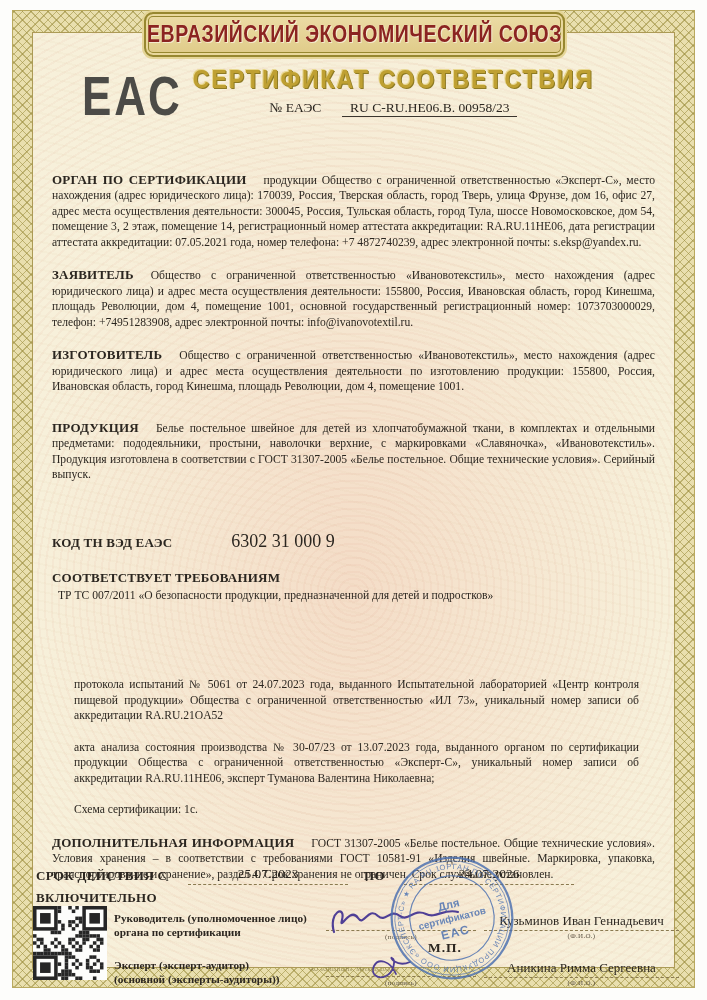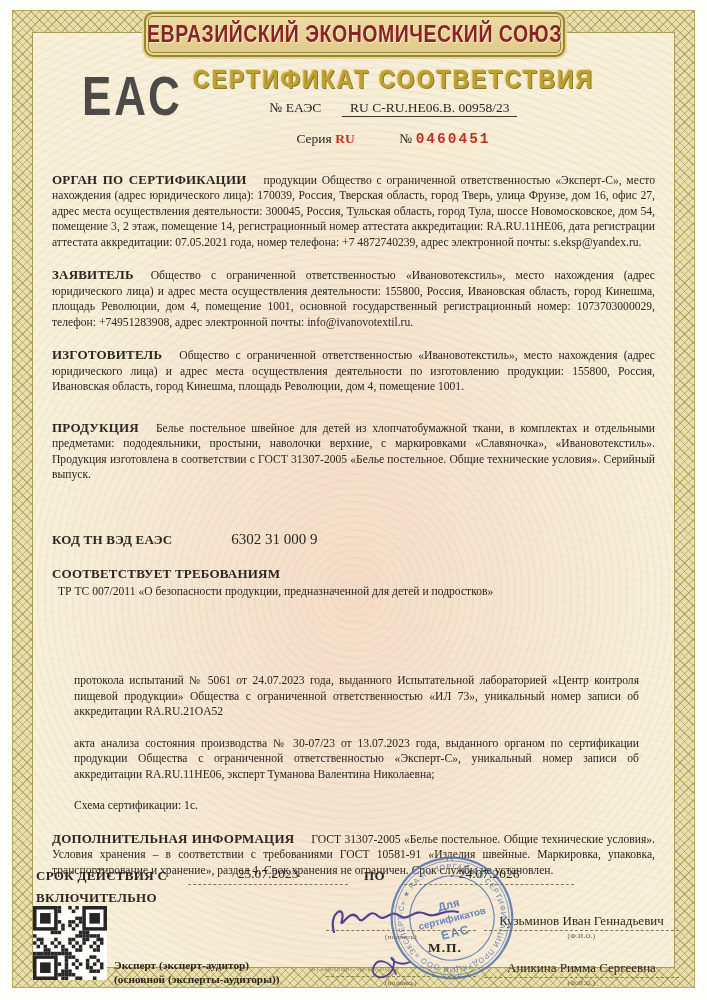--- a/index.html
+++ b/index.html
@@ -51,21 +51,21 @@
   .serial{font-family:"Liberation Mono",monospace;font-weight:bold;font-size:14.5px;letter-spacing:2px;color:#c23223;}
   .sp{display:inline-block;width:38px;}
 
   .flow{padding-top:93px;font-size:11.6px;line-height:1.335;text-align:justify;}
   .sec{margin:16px;}
   .lbl{font-size:13px;font-weight:bold;letter-spacing:.2px;margin-right:17px;}
   .mt8{margin-top:8px;}  .mt16{margin-top:16px;} .mt24{margin-top:24px;}
   .mt46{margin-top:46px;} .mt74{margin-top:74px;}
   .block-lbl{display:block;margin-bottom:2px;}
   .indent{padding-left:6px;}
-  .code{margin-left:42px;font-size:15px;}
+  .code{margin-left:42px;font-size:18px;}
 
   
   .bottom{position:absolute;left:36px;right:36px;top:846px;height:130px;z-index:2;font-size:11.3px;margin-top:20px;}
   .abs{position:absolute;}
   .vlabel{font-size:13px;font-weight:bold;letter-spacing:.3px;}
   .date-cell{text-align:center;font-size:13.5px;border-bottom:1px dashed #8a7a50;padding-bottom:2px;}
   .role{font-weight:bold;line-height:1.25;}
   .sigline{border-bottom:1px dashed #8a7a50;}
   .caption{font-size:7px;color:#5b5243;text-align:center;letter-spacing:.3px;}
   .fio-name{font-size:13px;text-align:center;white-space:nowrap;border-bottom:1px dashed #8a7a50;padding-bottom:1px;}
@@ -93,27 +93,20 @@
 
   <div class="content">
     <div class="cert-title">СЕРТИФИКАТ СООТВЕТСТВИЯ</div>
 
     <div class="num-line">
       <span>№ ЕАЭС</span>
       <span class="sp" style="width:14px"></span>
       <span class="nv">RU C-RU.HE06.B. 00958/23</span>
     </div>
 
-    <div class="series-line">
-      <span>Серия</span>
-      <span class="red">RU</span>
-      <span class="sp"></span>
-      <span>№</span>
-      <span class="serial">0460451</span>
-    </div>
 
     <div class="flow">
       <p class="sec"><b class="lbl">ОРГАН ПО СЕРТИФИКАЦИИ</b><span>продукции  Общество с ограниченной ответственностью «Эксперт-С», место нахождения (адрес юридического лица): 170039, Россия, Тверская область, город  Тверь, улица Фрунзе, дом 16, офис 27, адрес места осуществления деятельности: 300045, Россия, Тульская область, город Тула, шоссе Новомосковское, дом 54, помещение 3, 2 этаж, помещение  14, регистрационный номер аттестата аккредитации: RA.RU.11HE06, дата регистрации аттестата аккредитации: 07.05.2021 года, номер телефона: +7 4872740239, адрес электронной почты: s.eksp@yandex.ru.</span></p>
 
       <p class="sec mt8"><b class="lbl">ЗАЯВИТЕЛЬ</b><span>Общество с ограниченной ответственностью «Ивановотекстиль», место нахождения (адрес юридического лица) и адрес места осуществления деятельности: 155800, Россия, Ивановская область, город Кинешма, площадь Революции, дом  4, помещение 1001, основной государственный регистрационный номер: 1073703000029, телефон: +74951283908, адрес электронной почты: info@ivanovotextil.ru.</span></p>
 
       <p class="sec mt16"><b class="lbl">ИЗГОТОВИТЕЛЬ</b><span>Общество с ограниченной ответственностью «Ивановотекстиль», место нахождения (адрес юридического лица) и адрес места осуществления деятельности по изготовлению продукции: 155800, Россия, Ивановская область, город Кинешма, площадь Революции, дом  4, помещение 1001.</span></p>
 
       <p class="sec mt24"><b class="lbl">ПРОДУКЦИЯ</b><span>Белье постельное швейное  для детей из хлопчатобумажной ткани, в комплектах и отдельными предметами: пододеяльники, простыни, наволочки верхние, с маркировками «Славяночка», «Ивановотекстиль». Продукция изготовлена в соответствии с ГОСТ 31307-2005 «Белье постельное. Общие технические условия». Серийный выпуск.</span></p>
 
@@ -255,20 +248,21 @@
           <rect x="31.714285714285715" y="66.95238095238095" width="3.5238095238095237" height="3.5238095238095237" fill="#262626"></rect>
           <rect x="35.23809523809524" y="66.95238095238095" width="3.5238095238095237" height="3.5238095238095237" fill="#262626"></rect>
           <rect x="38.76190476190476" y="66.95238095238095" width="3.5238095238095237" height="3.5238095238095237" fill="#262626"></rect>
           <rect x="28.19047619047619" y="70.47619047619048" width="3.5238095238095237" height="3.5238095238095237" fill="#262626"></rect>
           <rect x="31.714285714285715" y="70.47619047619048" width="3.5238095238095237" height="3.5238095238095237" fill="#262626"></rect>
           <rect x="42.285714285714285" y="70.47619047619048" width="3.5238095238095237" height="3.5238095238095237" fill="#262626"></rect>
           <rect x="45.80952380952381" y="70.47619047619048" width="3.5238095238095237" height="3.5238095238095237" fill="#262626"></rect>
           <rect x="59.904761904761905" y="70.47619047619048" width="3.5238095238095237" height="3.5238095238095237" fill="#262626"></rect>
         </svg></div>
 
+    <div class="abs role" style="left:78px;top:45px;width:225px">Руководитель (уполномоченное лицо) органа по сертификации</div>
     <svg class="sig-svg" style="left:290px;top:36px" width="150" height="34" viewBox="0 0 150 34">
       <path d="M8,30 C2,10 20,2 16,18 C13,30 24,4 32,16 C38,25 42,4 52,14 C60,21 64,6 74,14 C82,20 88,6 100,12 C110,17 118,6 132,10" fill="none" stroke="#4f3f96" stroke-width="2.2" stroke-linecap="round"></path>
     </svg>
     <div class="abs sigline" style="left:290px;top:64px;width:150px"></div>
     <div class="abs caption" style="left:290px;top:67px;width:150px">(подпись)</div>
     <div class="abs mp" style="left:392px;top:74px">М.П.</div>
     <div class="abs fio-name" style="left:448px;top:47px;width:195px">Кузьминов Иван Геннадьевич</div>
     <div class="abs caption" style="left:448px;top:66px;width:195px">(Ф.И.О.)</div>
 
     <div class="abs role" style="left:78px;top:92px;width:230px">

